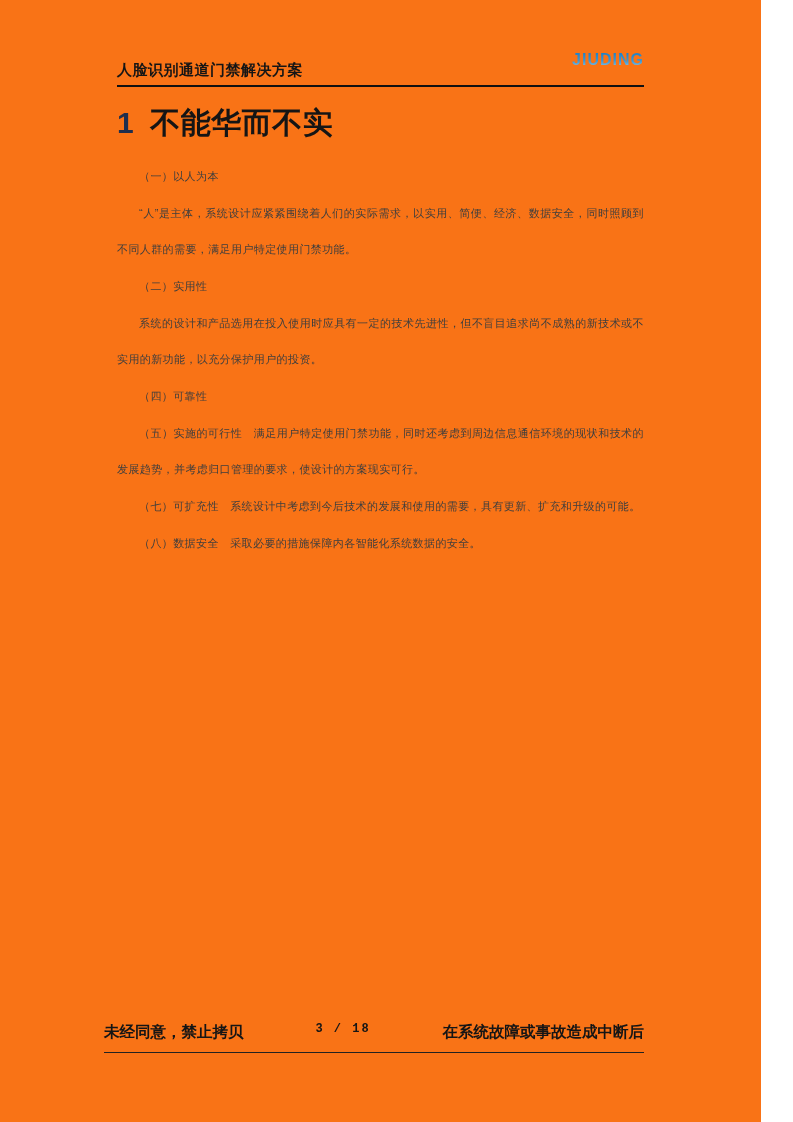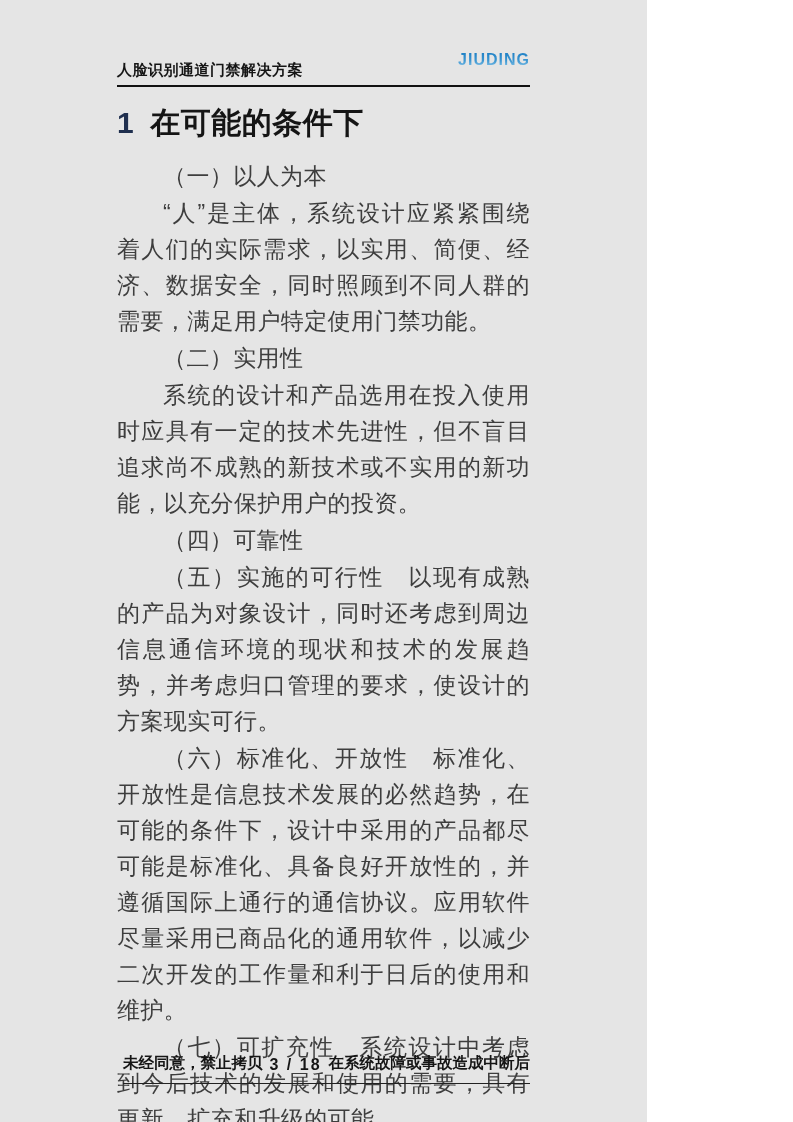--- a/index.html
+++ b/index.html
@@ -11,22 +11,22 @@
   }
   * { box-sizing: border-box; }
   html, body { margin: 0; padding: 0; }
   body {
     width: 793px; height: 1122px;
     background: #ffffff;
     font-family: "Liberation Sans", "DejaVu Sans", sans-serif;
   }
   .page {
     position: relative;
-    width: 647px; height: 1122px;
-    background: #e5e5e5;
+    width: 761px; height: 1122px;
+    background: #f97316;
     overflow: hidden;
     padding-left: 19px;
   }
 
   
   .doc-header {
     position: absolute;
     left: 117px; right: 117px; top: 52px;
     display: flex;
     justify-content: space-between;
@@ -65,69 +65,68 @@
     font-weight: bold;
     color: var(--strong-color);
     letter-spacing: 0.5px;
   }
   h1.doc-title .num {
     color: var(--heading-number);
     margin-right: 16px;
   }
   p.block {
     margin: 1px 0;
-    font-size: 23px;
+    font-size: 11px;
     line-height: 36px;
     color: var(--text-color);
     text-align: justify;
     text-indent: 2em;
     letter-spacing: 0.4px;
   }
 
   
   .doc-footer {
     position: absolute;
-    left: 123px; right: 117px; top: 1022px;
+    left: 104px; right: 117px; top: 1022px;
     display: flex;
     justify-content: space-between;
-    align-items: flex-end;
+    align-items: flex-start;
     border-bottom: 1.5px solid #222222;
     padding-bottom: 9px;
     font-weight: bold;
     color: var(--strong-color);
     font-size: 15.5px;
-    margin-top: 31px;
   }
   .doc-footer .page-num {
-    font-family: Liberation Sans, sans-serif;
-    font-size: 16px;
+    font-family: Liberation Mono, monospace;
+    font-size: 12px;
     letter-spacing: 2px;
   }
 </style>
 </head>
 <body>
 
 <div class="page">
 
   <div class="doc-header">
     <span class="header-title">人脸识别通道门禁解决方案</span>
     <span class="logo">JIUDING</span>
   </div>
 
   <div class="doc-main">
-    <h1 class="doc-title"><span class="num">1</span><span>在可能的条件下</span></h1>
+    <h1 class="doc-title"><span class="num">1</span><span>不能华而不实</span></h1>
 
     <p class="block">（一）以人为本</p>
     <p class="block">“人”是主体，系统设计应紧紧围绕着人们的实际需求，以实用、简便、经济、数据安全，同时照顾到不同人群的需要，满足用户特定使用门禁功能。</p>
     <p class="block">（二）实用性</p>
     <p class="block">系统的设计和产品选用在投入使用时应具有一定的技术先进性，但不盲目追求尚不成熟的新技术或不实用的新功能，以充分保护用户的投资。</p>
     <p class="block">（四）可靠性</p>
-    <p class="block">（五）实施的可行性　以现有成熟的产品为对象设计，同时还考虑到周边信息通信环境的现状和技术的发展趋势，并考虑归口管理的要求，使设计的方案现实可行。</p>
-    <p class="block">（六）标准化、开放性　标准化、开放性是信息技术发展的必然趋势，在可能的条件下，设计中采用的产品都尽可能是标准化、具备良好开放性的，并遵循国际上通行的通信协议。应用软件尽量采用已商品化的通用软件，以减少二次开发的工作量和利于日后的使用和维护。</p>
+    <p class="block">（五）实施的可行性　满足用户特定使用门禁功能，同时还考虑到周边信息通信环境的现状和技术的发展趋势，并考虑归口管理的要求，使设计的方案现实可行。</p>
     <p class="block">（七）可扩充性　系统设计中考虑到今后技术的发展和使用的需要，具有更新、扩充和升级的可能。</p>
+    <p class="block">（八）数据安全　采取必要的措施保障内各智能化系统数据的安全。</p>
   </div>
 
   <div class="doc-footer">
     <span>未经同意，禁止拷贝</span>
     <span class="page-num"><span>3</span> <span>/</span> <span>18</span></span>
     <span>在系统故障或事故造成中断后</span>
   </div>
 
 </div>
 

